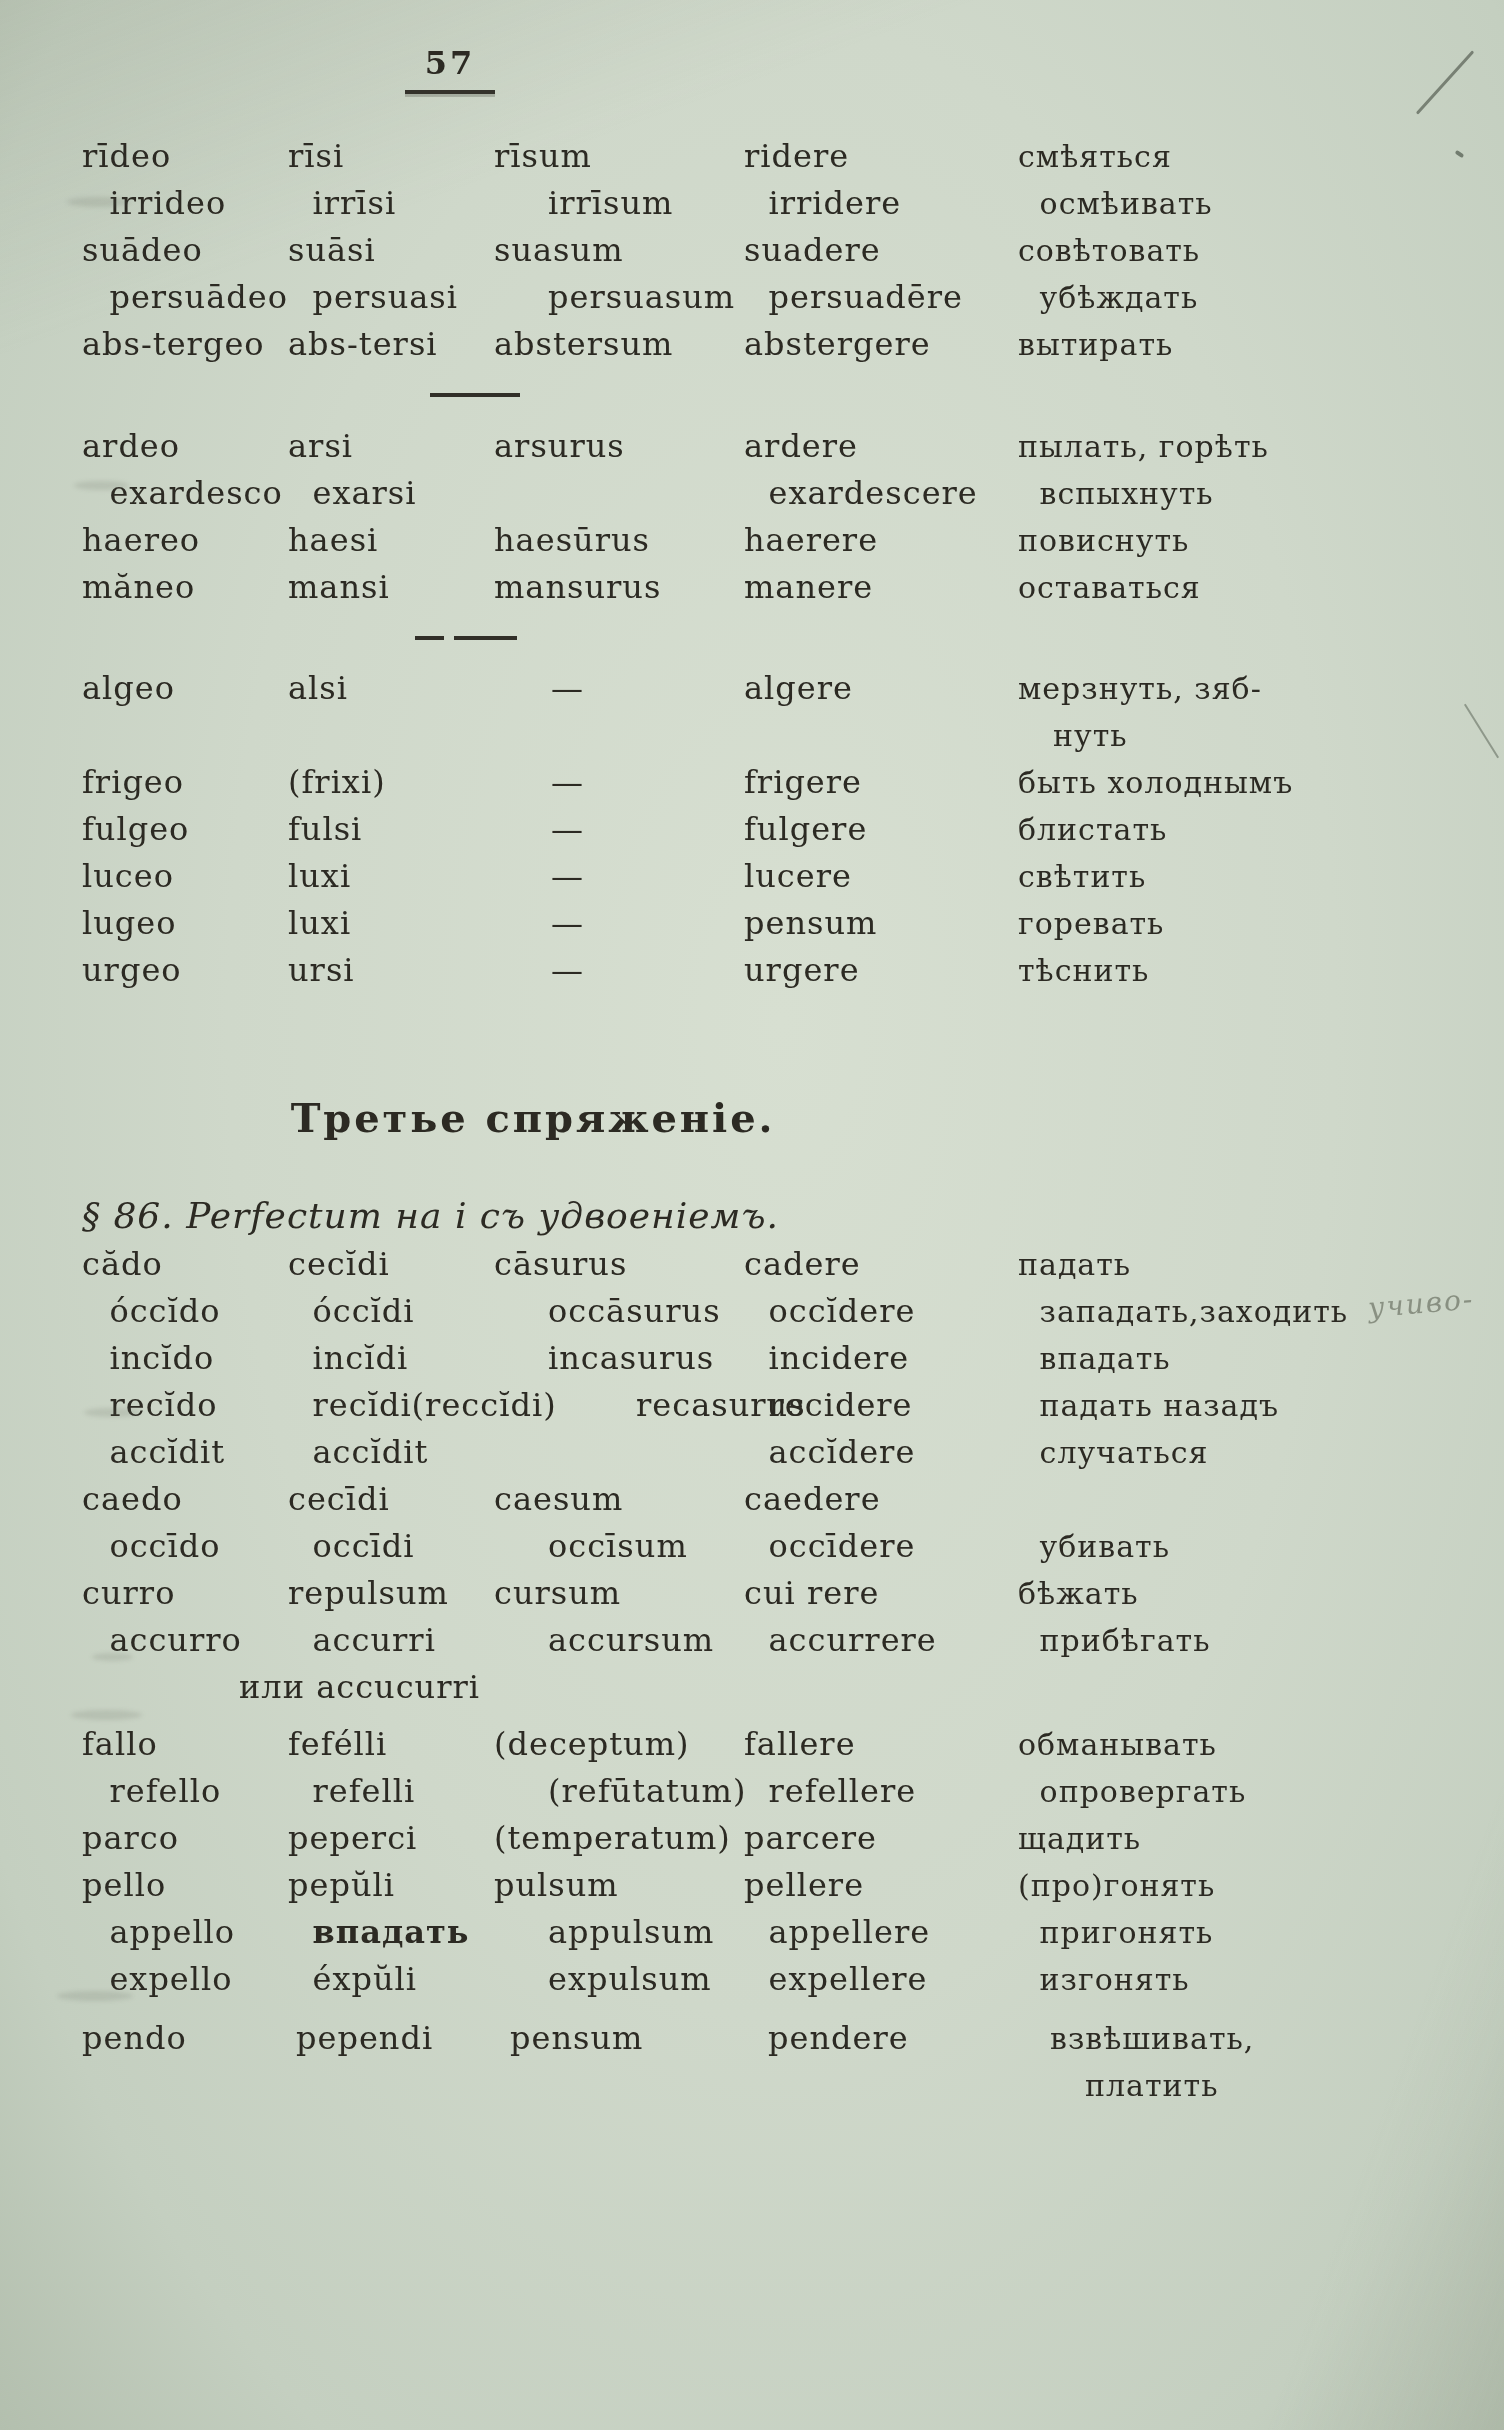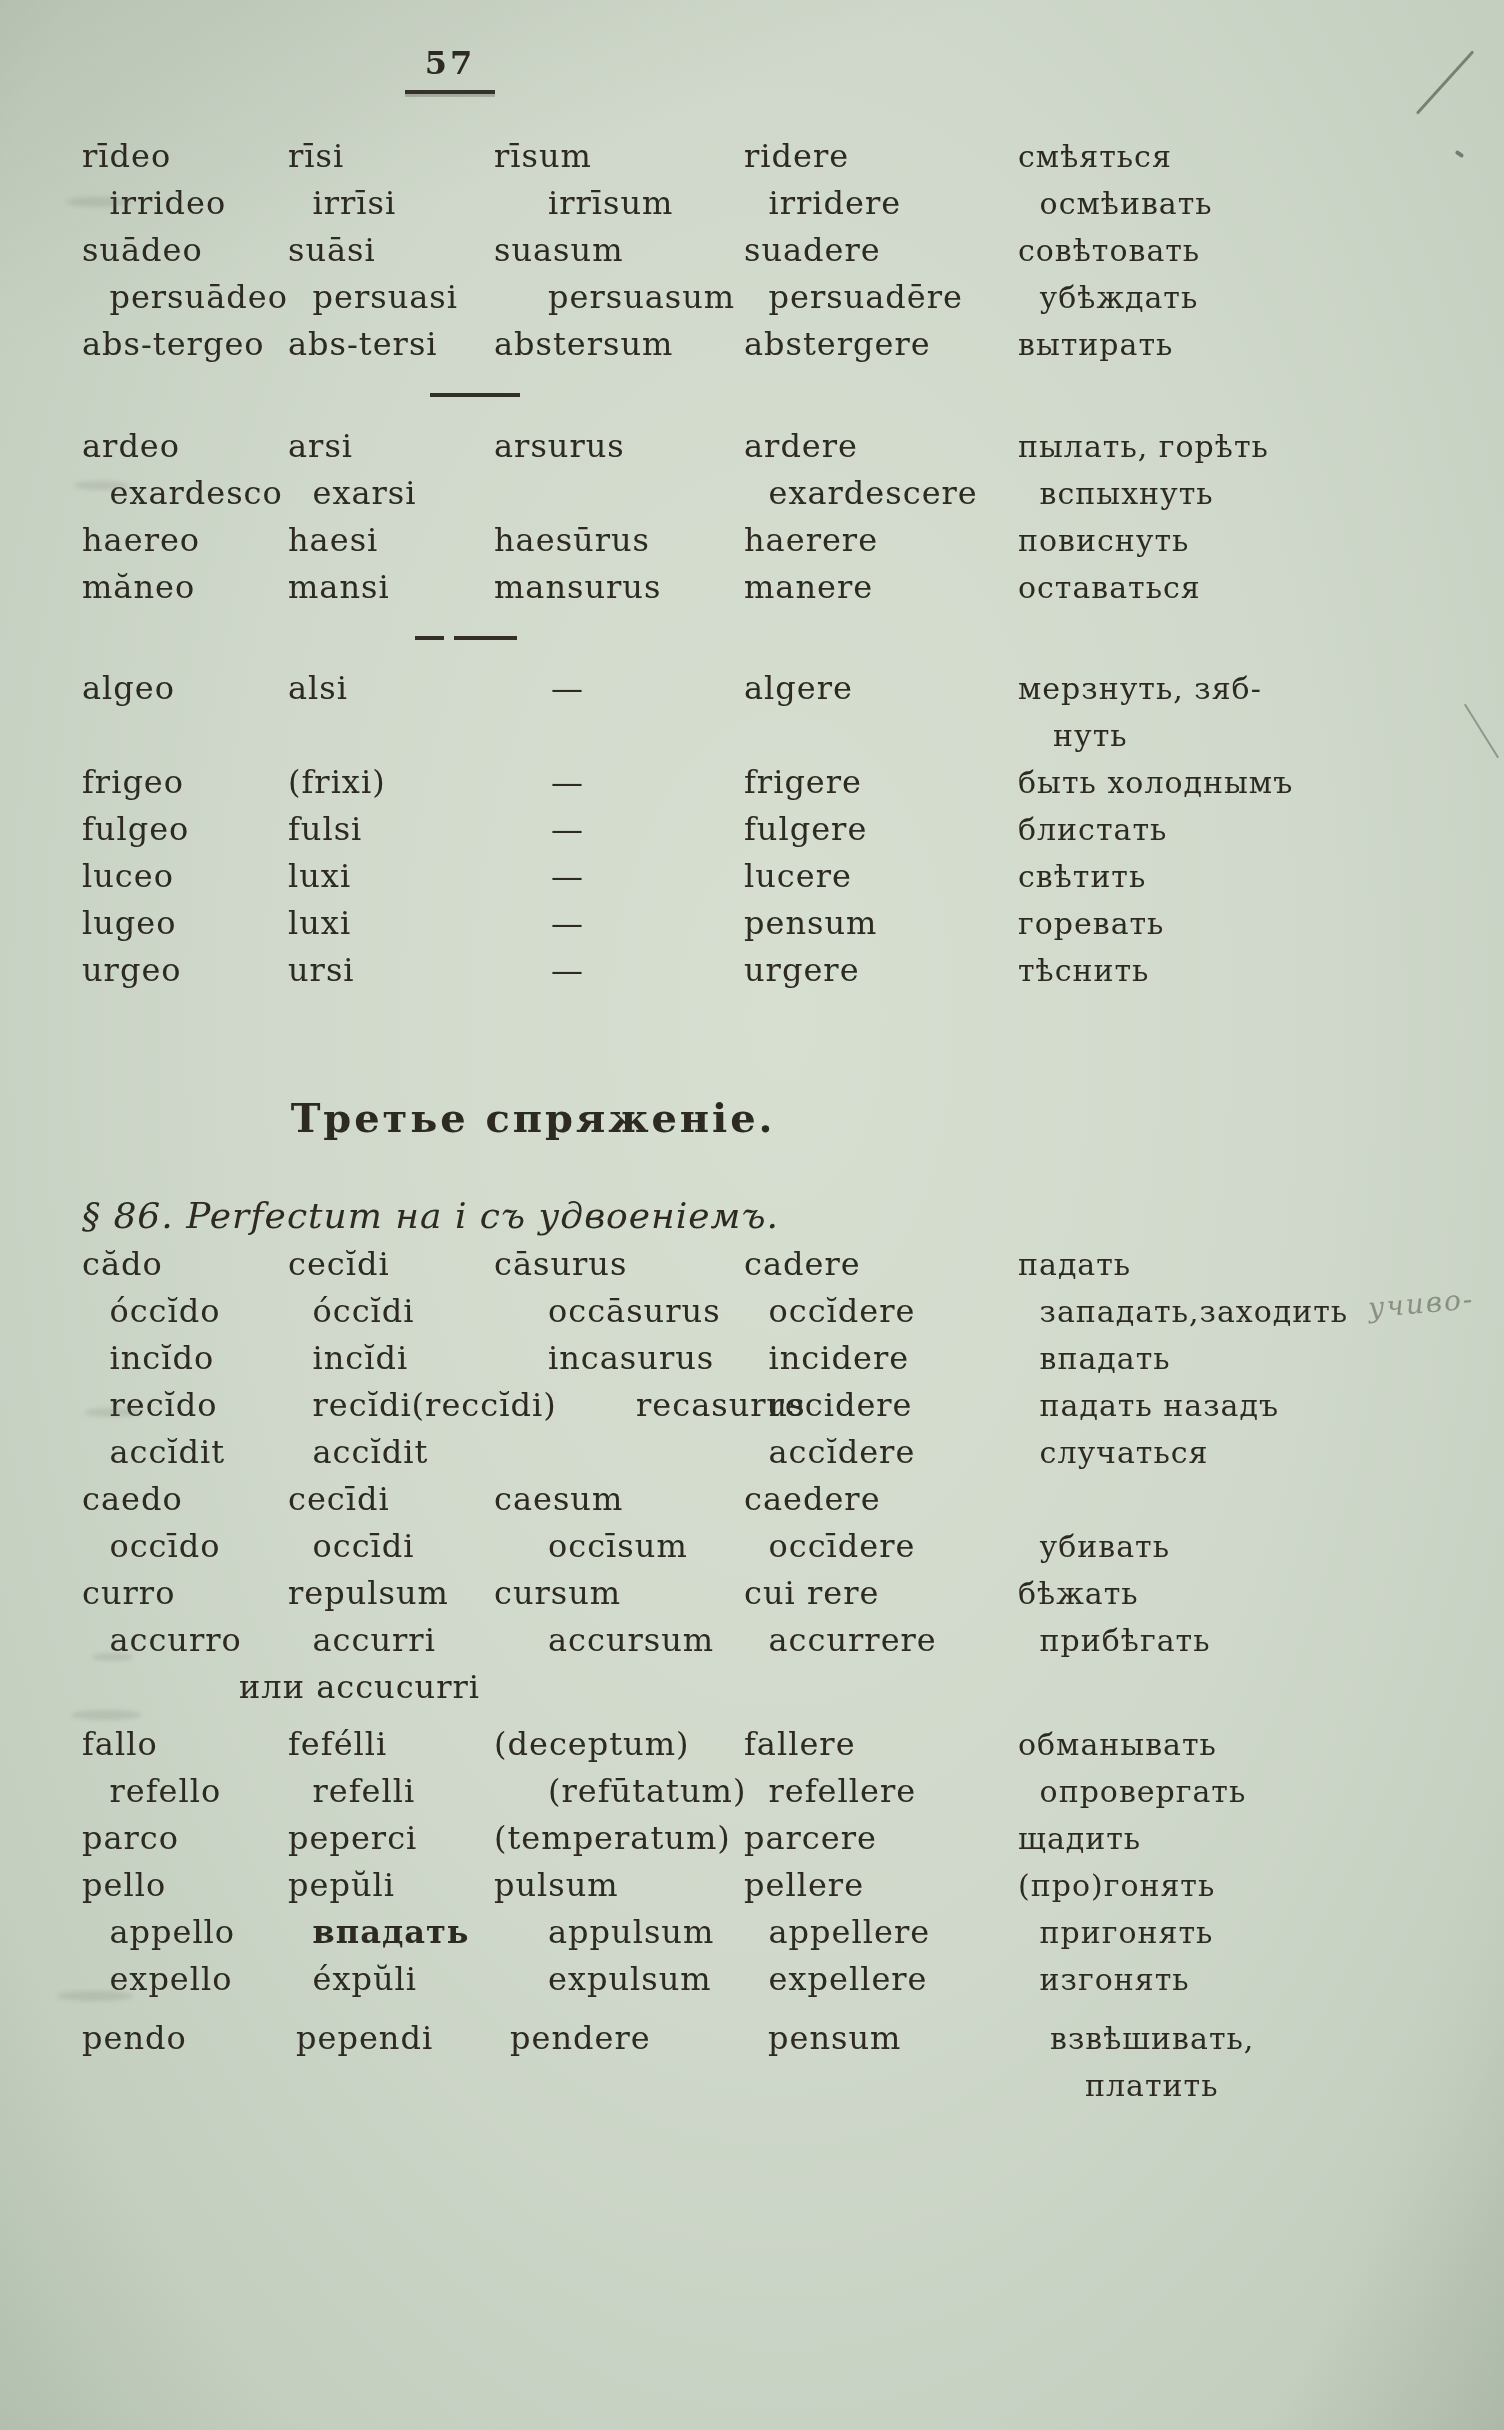--- a/index.html
+++ b/index.html
@@ -272,22 +272,22 @@
       <div class="verb-row indent">
         <div class="c c1">expello</div>
         <div class="c c2">éxpŭli</div>
         <div class="c c3">expulsum</div>
         <div class="c c4">expellere</div>
         <div class="c c5">изгонять</div>
       </div>
       <div class="verb-row" style="margin-top: 11.8px; gap: 8px;">
         <div class="c c1">pendo</div>
         <div class="c c2">pependi</div>
+        <div class="c c3">pensum</div>
         <div class="c c4">pendere</div>
-        <div class="c c3">pensum</div>
         <div class="c c5">взвѣшивать,<div class="trans-line2">платить</div></div>
       </div>
     </div>
   <div class="pencil-note">учиво-</div>
   <div class="artifact corner"></div>
   <div class="artifact dot"></div>
   <div class="artifact scratch"></div>
   <div class="smudge" style="left:67px;top:153px;width:63px;height:9.8px;"></div>
   <div class="smudge" style="left:74px;top:437px;width:55px;height:8.8px;"></div>
   <div class="smudge" style="left:84px;top:1364px;width:57px;height:8.8px;"></div>

